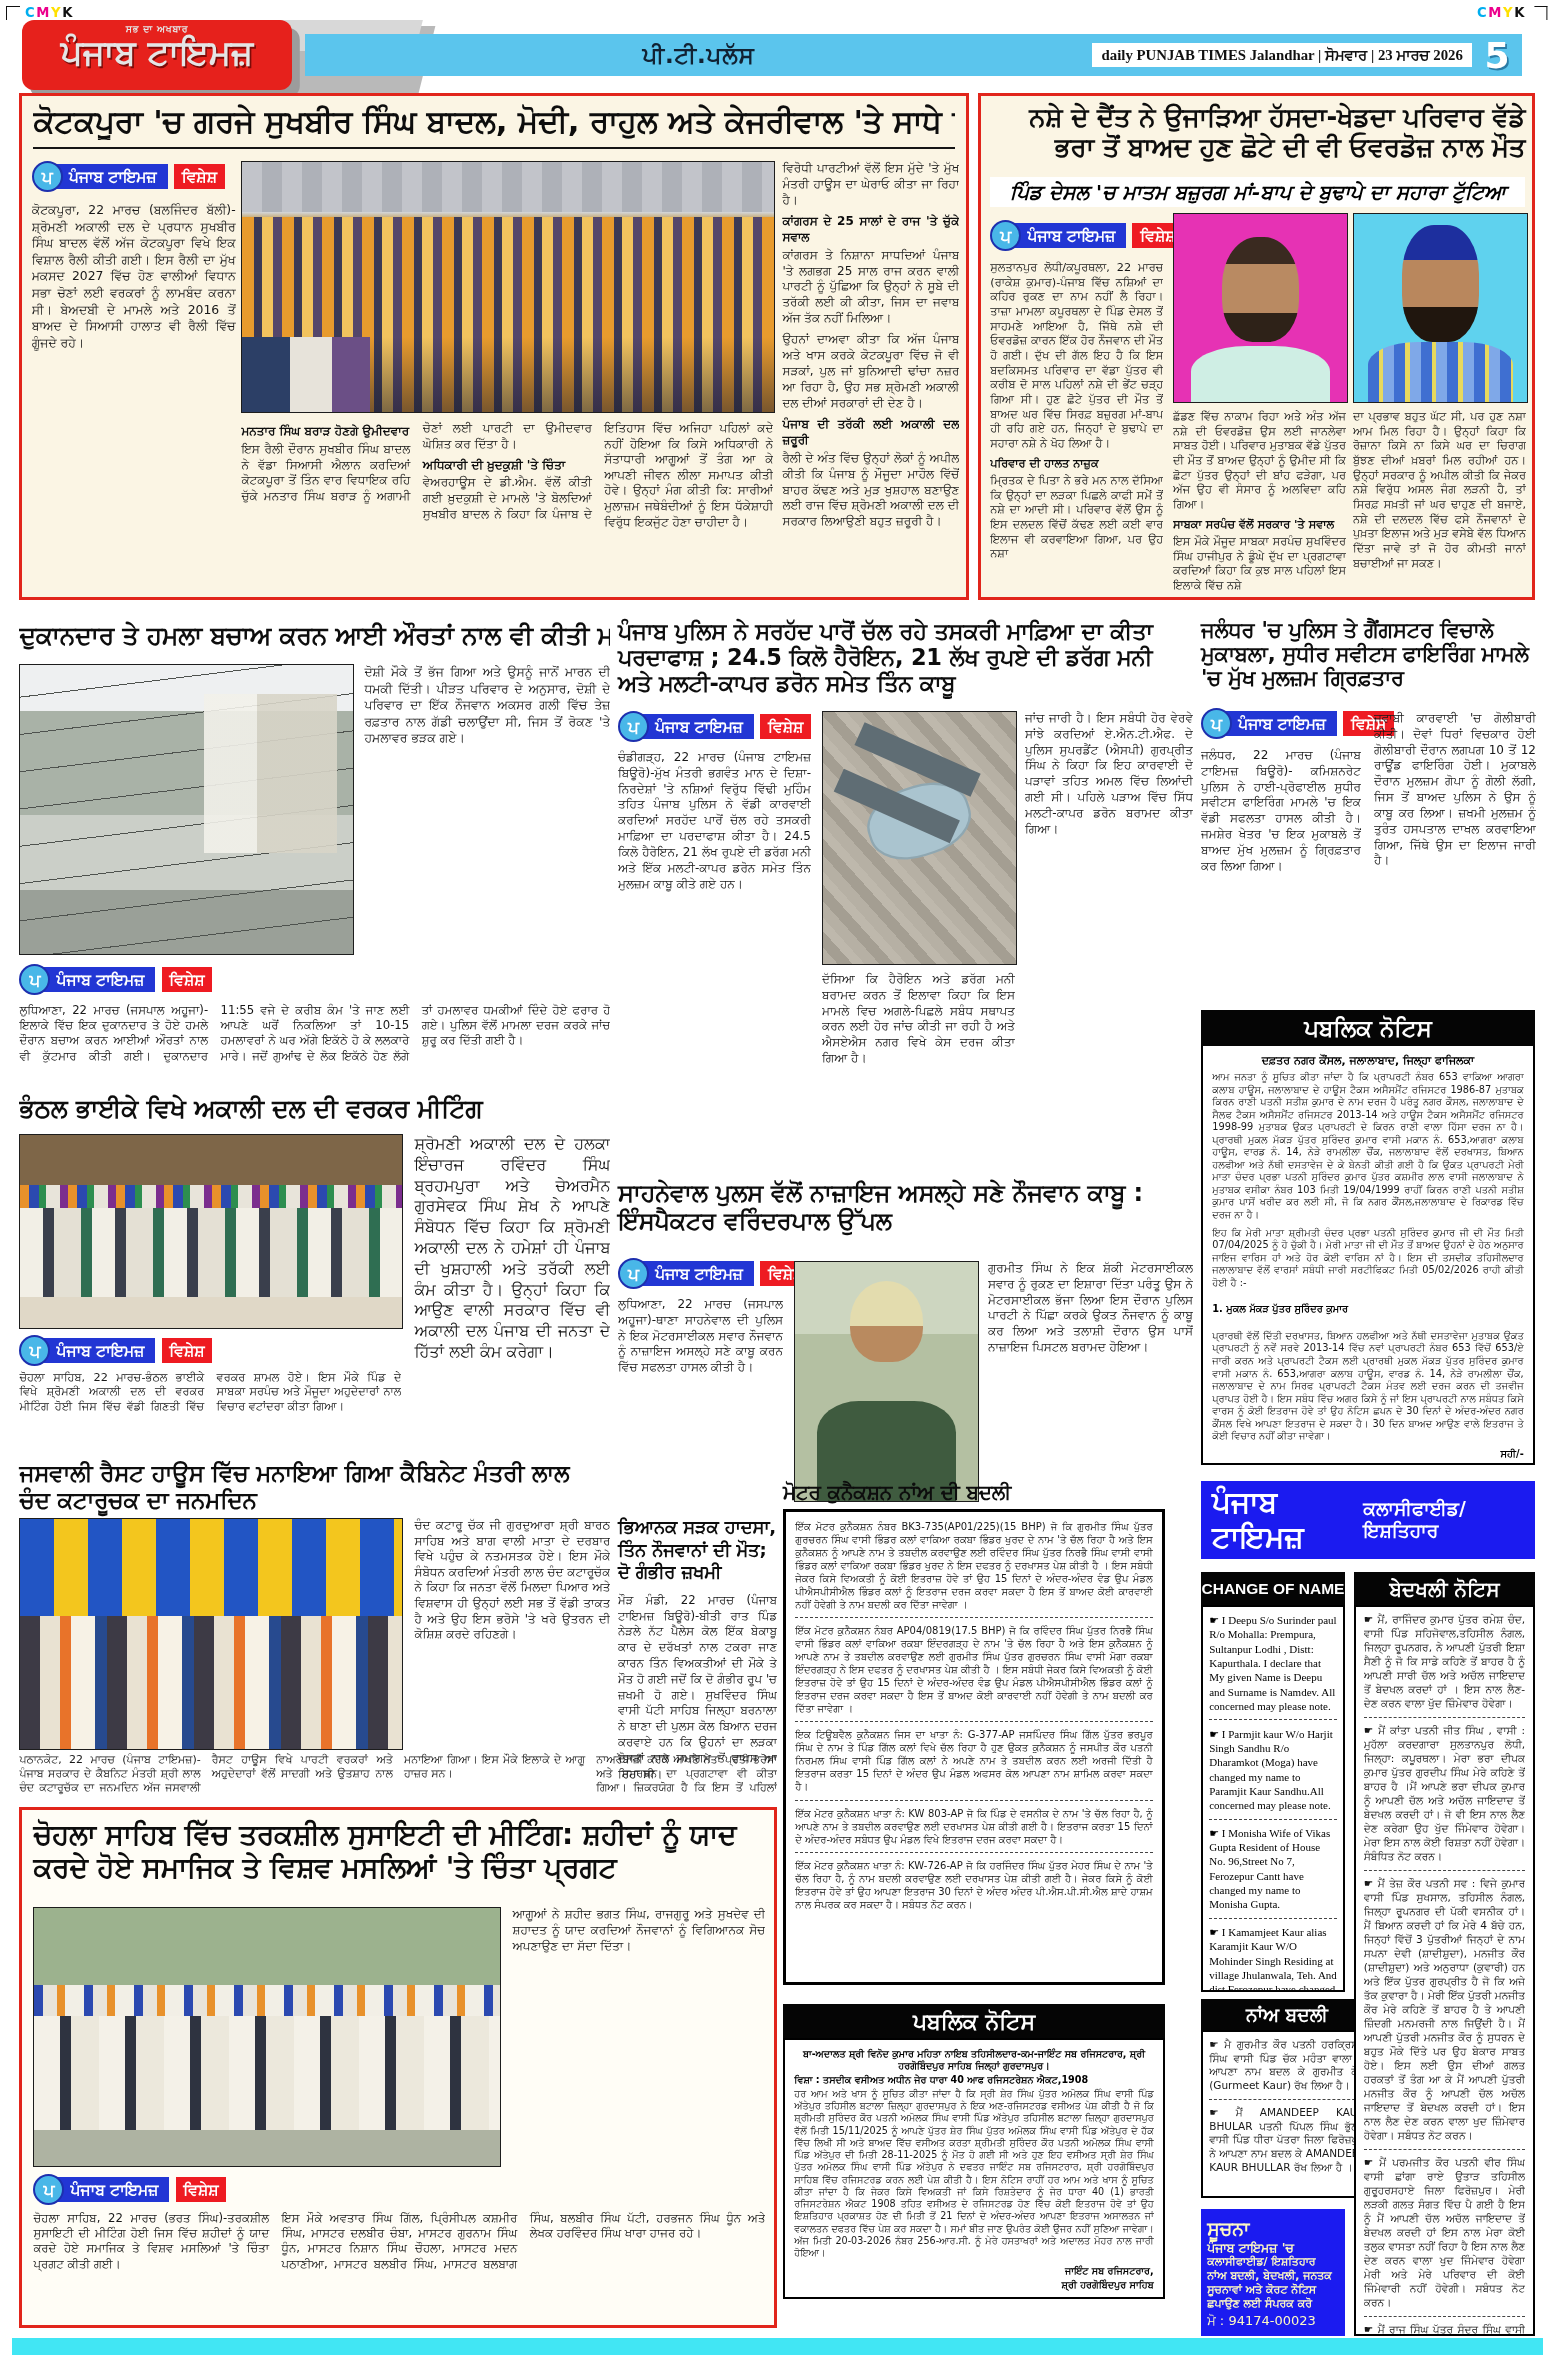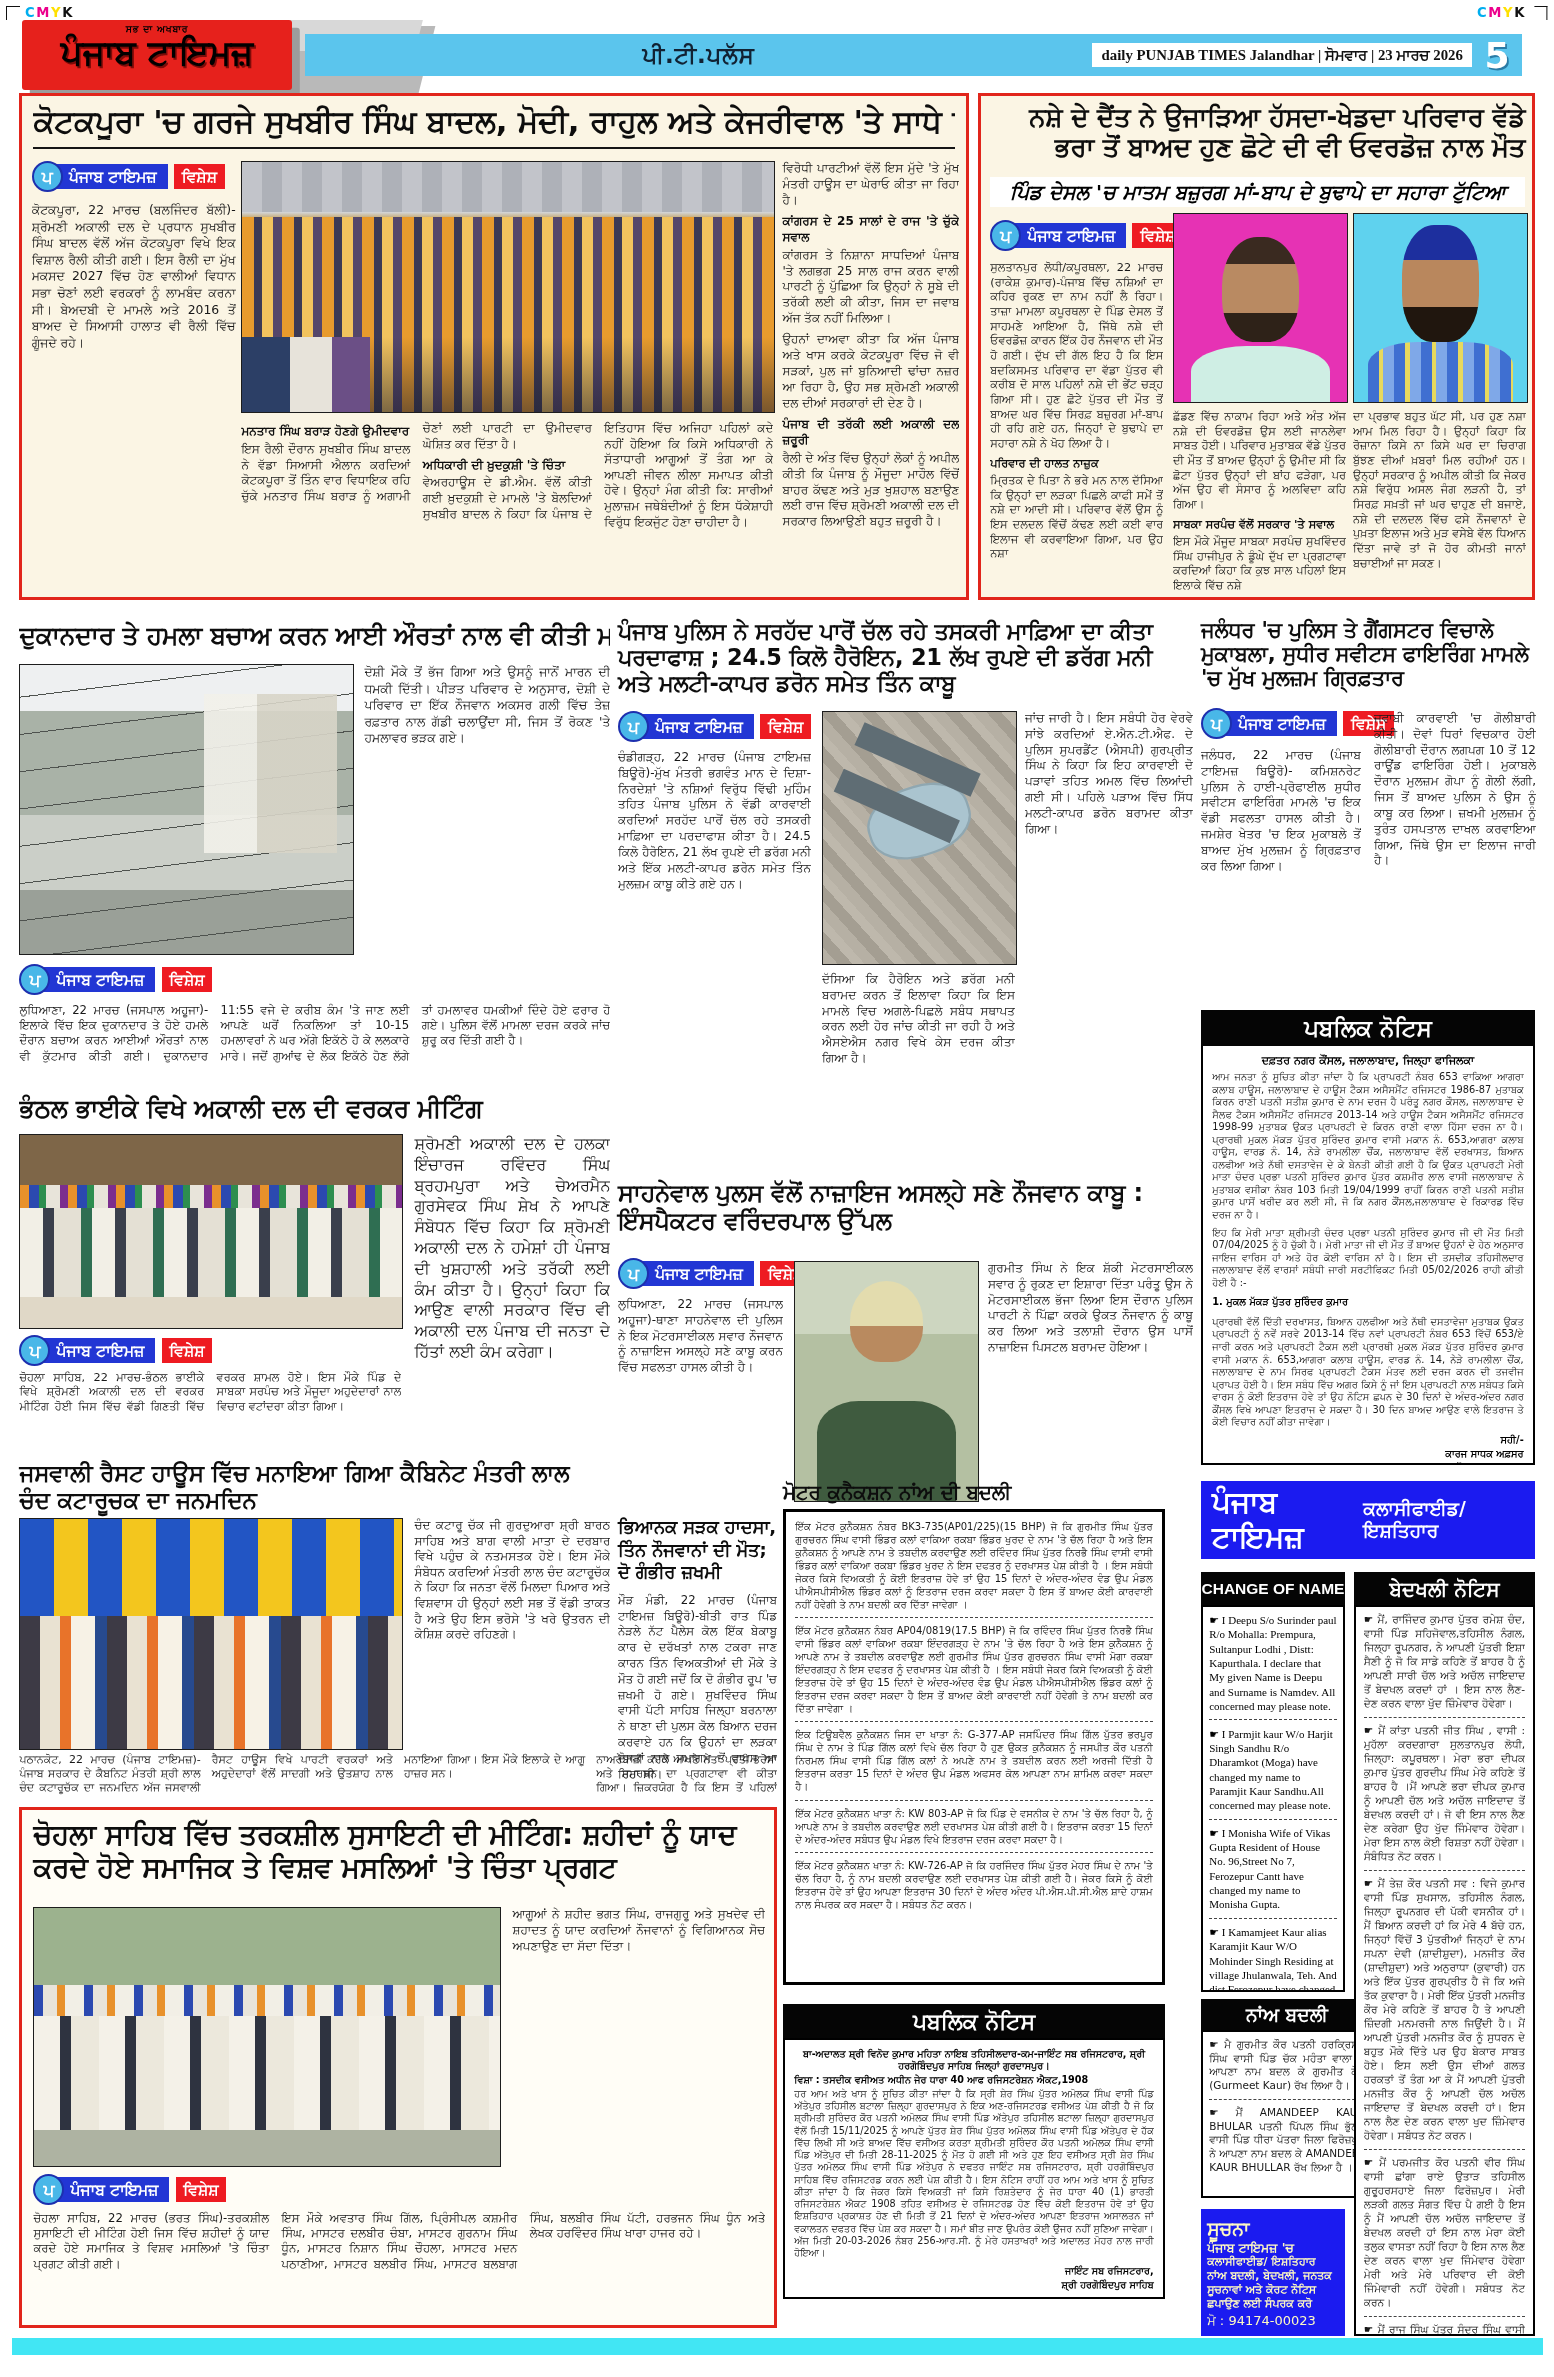--- a/index.html
+++ b/index.html
@@ -33,22 +33,22 @@
   .badge .bblue{background:#2236d4;color:#fff;font-weight:700;font-size:15.5px;
         padding:3.9px 11px 3.9px 14px;margin-left:-7.8px}
   .badge .bred{background:#ee1b22;color:#fff;font-weight:700;font-size:15.5px;
         padding:3.9px 7.8px;margin-left:6.2px}
   
   .cmyk span{font-weight:700;font-size:13.2px;margin-right:1.6px}
   .ck-c{color:#00aeef}.ck-m{color:#ec008c}.ck-y{color:#ffe000}.ck-k{color:#111}
   .regmark{width:12.4px;height:12.4px;border-left:1.6px solid #111;border-top:1.6px solid #111}
   .m-ribbon{position:absolute;background:#b9b9b9;transform:skewX(-14deg)}
   .m-ribbon.b{background:#d8d8d8}
-  .m-red{position:absolute;background:#e6211c;border-radius:3px;box-shadow:7.8px 7.8px 0 #9c9c9c;
-        color:#000000;text-align:center}
+  .m-red{position:absolute;background:#e6211c;border-radius:12px;box-shadow:7.8px 7.8px 0 #9c9c9c;
+        color:#e5e5e5;text-align:center}
   .m-tag{font-size:9.3px;font-weight:700;letter-spacing:0.8px}
   .m-title{font-size:34px;font-weight:800;line-height:1.02;text-shadow:1.6px 1.6px 0 #7d0b08}
   .m-bar{position:absolute;background:#5bc5ed;display:flex;align-items:center}
   .m-sec{flex:1;text-align:center;font-size:23px;font-weight:700;color:#123;letter-spacing:0.8px}
   .m-date{background:#fff;color:#111;font-size:14.8px;font-weight:700;padding:3.1px 9.3px;
         font-family:"Liberation Serif","DejaVu Serif",serif}
   .m-page{color:#fff;font-size:36px;font-weight:800;padding:0 12.4px;text-shadow:1.6px 1.6px 0 #2a7ba6}
   
   .ph-rally{background:linear-gradient(180deg,#e8e9ec 0%,#d4d6db 20%,#c8b184 22%,transparent 22%),
     repeating-linear-gradient(90deg,#e89b2d 0 12.4px,#3c3a55 12.4px 20px,#f2c35e 20px 31px,#54466a 31px 40px);}
@@ -217,21 +217,21 @@
     <div class="abs bt" style="left:0;top:132px;width:160px;height:247px;font-size:12px;line-height:1.32">ਜਲੰਧਰ, 22 ਮਾਰਚ (ਪੰਜਾਬ ਟਾਇਮਜ਼ ਬਿਊਰੋ)- ਕਮਿਸ਼ਨਰੇਟ ਪੁਲਿਸ ਨੇ ਹਾਈ-ਪ੍ਰੋਫਾਈਲ ਸੁਧੀਰ ਸਵੀਟਸ ਫਾਇਰਿੰਗ ਮਾਮਲੇ 'ਚ ਇਕ ਵੱਡੀ ਸਫਲਤਾ ਹਾਸਲ ਕੀਤੀ ਹੈ। ਜਮਸ਼ੇਰ ਖੇਤਰ 'ਚ ਇਕ ਮੁਕਾਬਲੇ ਤੋਂ ਬਾਅਦ ਮੁੱਖ ਮੁਲਜ਼ਮ ਨੂੰ ਗ੍ਰਿਫ਼ਤਾਰ ਕਰ ਲਿਆ ਗਿਆ।</div>
     <div class="abs bt" style="left:173px;top:95px;width:162px;height:284px;font-size:12px;line-height:1.32">ਜਵਾਬੀ ਕਾਰਵਾਈ 'ਚ ਗੋਲੀਬਾਰੀ ਕੀਤੀ। ਦੋਵਾਂ ਧਿਰਾਂ ਵਿਚਕਾਰ ਹੋਈ ਗੋਲੀਬਾਰੀ ਦੌਰਾਨ ਲਗਪਗ 10 ਤੋਂ 12 ਰਾਊਂਡ ਫਾਇਰਿੰਗ ਹੋਈ। ਮੁਕਾਬਲੇ ਦੌਰਾਨ ਮੁਲਜ਼ਮ ਗੋਪਾ ਨੂੰ ਗੋਲੀ ਲੱਗੀ, ਜਿਸ ਤੋਂ ਬਾਅਦ ਪੁਲਿਸ ਨੇ ਉਸ ਨੂੰ ਕਾਬੂ ਕਰ ਲਿਆ। ਜ਼ਖਮੀ ਮੁਲਜ਼ਮ ਨੂੰ ਤੁਰੰਤ ਹਸਪਤਾਲ ਦਾਖਲ ਕਰਵਾਇਆ ਗਿਆ, ਜਿੱਥੇ ਉਸ ਦਾ ਇਲਾਜ ਜਾਰੀ ਹੈ।</div>
   </div>
 
   <div class="abs" style="left:1201px;top:1010px;width:334px;height:455px">
     <div class="nhead" style="width:100%;height:36px;font-size:23px">ਪਬਲਿਕ ਨੋਟਿਸ</div>
     <div class="nbox" style="width:100%;height:419px;margin-top:0;border-top:none;font-size:9.8px;line-height:1.28">
       <p style="text-align:center;font-weight:700;font-size:11px;margin-bottom:3.1px">ਦਫ਼ਤਰ ਨਗਰ ਕੌਂਸਲ, ਜਲਾਲਾਬਾਦ, ਜਿਲ੍ਹਾ ਫਾਜਿਲਕਾ</p>
       <p class="bt">ਆਮ ਜਨਤਾ ਨੂੰ ਸੂਚਿਤ ਕੀਤਾ ਜਾਂਦਾ ਹੈ ਕਿ ਪ੍ਰਾਪਰਟੀ ਨੰਬਰ 653 ਵਾਕਿਆ ਆਗਰਾ ਕਲਾਬ ਹਾਊਸ, ਜਲਾਲਾਬਾਦ ਦੇ ਹਾਊਸ ਟੈਕਸ ਅਸੈਸਮੈਂਟ ਰਜਿਸਟਰ 1986-87 ਮੁਤਾਬਕ ਕਿਰਨ ਰਾਣੀ ਪਤਨੀ ਸਤੀਸ਼ ਕੁਮਾਰ ਦੇ ਨਾਮ ਦਰਜ ਹੈ ਪਰੰਤੂ ਨਗਰ ਕੌਸਲ, ਜਲਾਲਾਬਾਦ ਦੇ ਸੈਲਫ ਟੈਕਸ ਅਸੈਸਮੈਂਟ ਰਜਿਸਟਰ 2013-14 ਅਤੇ ਹਾਊਸ ਟੈਕਸ ਅਸੈਸਮੈਂਟ ਰਜਿਸਟਰ 1998-99 ਮੁਤਾਬਕ ਉਕਤ ਪ੍ਰਾਪਰਟੀ ਦੇ ਕਿਰਨ ਰਾਣੀ ਵਾਲਾ ਹਿੱਸਾ ਦਰਜ ਨਾ ਹੈ। ਪ੍ਰਾਰਥੀ ਮੁਕਲ ਮੱਕੜ ਪੁੱਤਰ ਸੁਰਿੰਦਰ ਕੁਮਾਰ ਵਾਸੀ ਮਕਾਨ ਨੰ. 653,ਆਗਰਾ ਕਲਾਬ ਹਾਊਸ, ਵਾਰਡ ਨੰ. 14, ਨੇੜੇ ਰਾਮਲੀਲਾ ਚੌਂਕ, ਜਲਾਲਾਬਾਦ ਵੱਲੋਂ ਦਰਖਾਸਤ, ਬਿਆਨ ਹਲਫੀਆ ਅਤੇ ਨੱਥੀ ਦਸਤਾਵੇਜ ਦੇ ਕੇ ਬੇਨਤੀ ਕੀਤੀ ਗਈ ਹੈ ਕਿ ਉਕਤ ਪ੍ਰਾਪਰਟੀ ਮੇਰੀ ਮਾਤਾ ਚੰਦਰ ਪ੍ਰਭਾ ਪਤਨੀ ਸੁਰਿੰਦਰ ਕੁਮਾਰ ਪੁੱਤਰ ਕਸ਼ਮੀਰ ਲਾਲ ਵਾਸੀ ਜਲਾਲਾਬਾਦ ਨੇ ਮੁਤਾਬਕ ਵਸੀਕਾ ਨੰਬਰ 103 ਮਿਤੀ 19/04/1999 ਰਾਹੀਂ ਕਿਰਨ ਰਾਣੀ ਪਤਨੀ ਸਤੀਸ਼ ਕੁਮਾਰ ਪਾਸੋਂ ਖਰੀਦ ਕਰ ਲਈ ਸੀ, ਜੋ ਕਿ ਨਗਰ ਕੌਂਸਲ,ਜਲਾਲਾਬਾਦ ਦੇ ਰਿਕਾਰਡ ਵਿੱਚ ਦਰਜ ਨਾ ਹੈ।</p>
       <p class="bt">ਇਹ ਕਿ ਮੇਰੀ ਮਾਤਾ ਸ਼੍ਰੀਮਤੀ ਚੰਦਰ ਪ੍ਰਭਾ ਪਤਨੀ ਸੁਰਿੰਦਰ ਕੁਮਾਰ ਜੀ ਦੀ ਮੌਤ ਮਿਤੀ 07/04/2025 ਨੂੰ ਹੋ ਚੁੱਕੀ ਹੈ। ਮੇਰੀ ਮਾਤਾ ਜੀ ਦੀ ਮੌਤ ਤੋਂ ਬਾਅਦ ਉਹਨਾਂ ਦੇ ਹੇਠ ਅਨੁਸਾਰ ਜਾਇਜ ਵਾਰਿਸ ਹਾਂ ਅਤੇ ਹੋਰ ਕੋਈ ਵਾਰਿਸ ਨਾਂ ਹੈ। ਇਸ ਦੀ ਤਸਦੀਕ ਤਹਿਸੀਲਦਾਰ ਜਲਾਲਾਬਾਦ ਵੱਲੋਂ ਵਾਰਸਾਂ ਸਬੰਧੀ ਜਾਰੀ ਸਰਟੀਫਿਕਟ ਮਿਤੀ 05/02/2026 ਰਾਹੀ ਕੀਤੀ ਹੋਈ ਹੈ :-</p>
-      <p style="font-weight:700;margin:7px 0">1. ਮੁਕਲ ਮੱਕੜ ਪੁੱਤਰ ਸੁਰਿੰਦਰ ਕੁਮਾਰ</p>
+      <p style="font-weight:700;margin:14px 0">1. ਮੁਕਲ ਮੱਕੜ ਪੁੱਤਰ ਸੁਰਿੰਦਰ ਕੁਮਾਰ</p>
       <p class="bt">ਪ੍ਰਾਰਥੀ ਵੱਲੋਂ ਦਿੱਤੀ ਦਰਖਾਸਤ, ਬਿਆਨ ਹਲਫੀਆ ਅਤੇ ਨੱਥੀ ਦਸਤਾਵੇਜਾ ਮੁਤਾਬਕ ਉਕਤ ਪ੍ਰਾਪਰਟੀ ਨੂੰ ਨਵੇਂ ਸਰਵੇ 2013-14 ਵਿੱਚ ਨਵਾਂ ਪ੍ਰਾਪਰਟੀ ਨੰਬਰ 653 ਵਿੱਚੋਂ 653/ਏ ਜਾਰੀ ਕਰਨ ਅਤੇ ਪ੍ਰਾਪਰਟੀ ਟੈਕਸ ਲਈ ਪ੍ਰਾਰਥੀ ਮੁਕਲ ਮੱਕੜ ਪੁੱਤਰ ਸੁਰਿੰਦਰ ਕੁਮਾਰ ਵਾਸੀ ਮਕਾਨ ਨੰ. 653,ਆਗਰਾ ਕਲਾਬ ਹਾਊਸ, ਵਾਰਡ ਨੰ. 14, ਨੇੜੇ ਰਾਮਲੀਲਾ ਚੌਂਕ, ਜਲਾਲਾਬਾਦ ਦੇ ਨਾਮ ਸਿਰਫ ਪ੍ਰਾਪਰਟੀ ਟੈਕਸ ਮੰਤਵ ਲਈ ਦਰਜ ਕਰਨ ਦੀ ਤਜਵੀਜ ਪ੍ਰਾਪਤ ਹੋਈ ਹੈ। ਇਸ ਸਬੰਧ ਵਿੱਚ ਅਗਰ ਕਿਸੇ ਨੂੰ ਜਾਂ ਇਸ ਪ੍ਰਾਪਰਟੀ ਨਾਲ ਸਬੰਧਤ ਕਿਸੇ ਵਾਰਸ ਨੂੰ ਕੋਈ ਇਤਰਾਜ ਹੋਵੇ ਤਾਂ ਉਹ ਨੋਟਿਸ ਛਪਨ ਦੇ 30 ਦਿਨਾਂ ਦੇ ਅੰਦਰ-ਅੰਦਰ ਨਗਰ ਕੌਂਸਲ ਵਿਖੇ ਆਪਣਾ ਇਤਰਾਜ ਦੇ ਸਕਦਾ ਹੈ। 30 ਦਿਨ ਬਾਅਦ ਆਉਣ ਵਾਲੇ ਇਤਰਾਜ ਤੇ ਕੋਈ ਵਿਚਾਰ ਨਹੀਂ ਕੀਤਾ ਜਾਵੇਗਾ।</p>
       <p class="sig">ਸਹੀ/-</p>
       <p class="sig">ਕਾਰਜ ਸਾਧਕ ਅਫ਼ਸਰ</p>
       <p class="sig">ਨਗਰ ਕੌਂਸਲ, ਜਲਾਲਾਬਾਦ</p>
     </div>
   </div>
 
   <div class="abs" style="left:19.4px;top:1094px;width:591px;height:359px">
     <div class="abs hl one" style="left:0;top:0;width:591px;font-size:25px">ਭੰਠਲ ਭਾਈਕੇ ਵਿਖੇ ਅਕਾਲੀ ਦਲ ਦੀ ਵਰਕਰ ਮੀਟਿੰਗ</div>
     <div class="photo ph-group" style="left:0;top:40px;width:382px;height:193px"></div>

